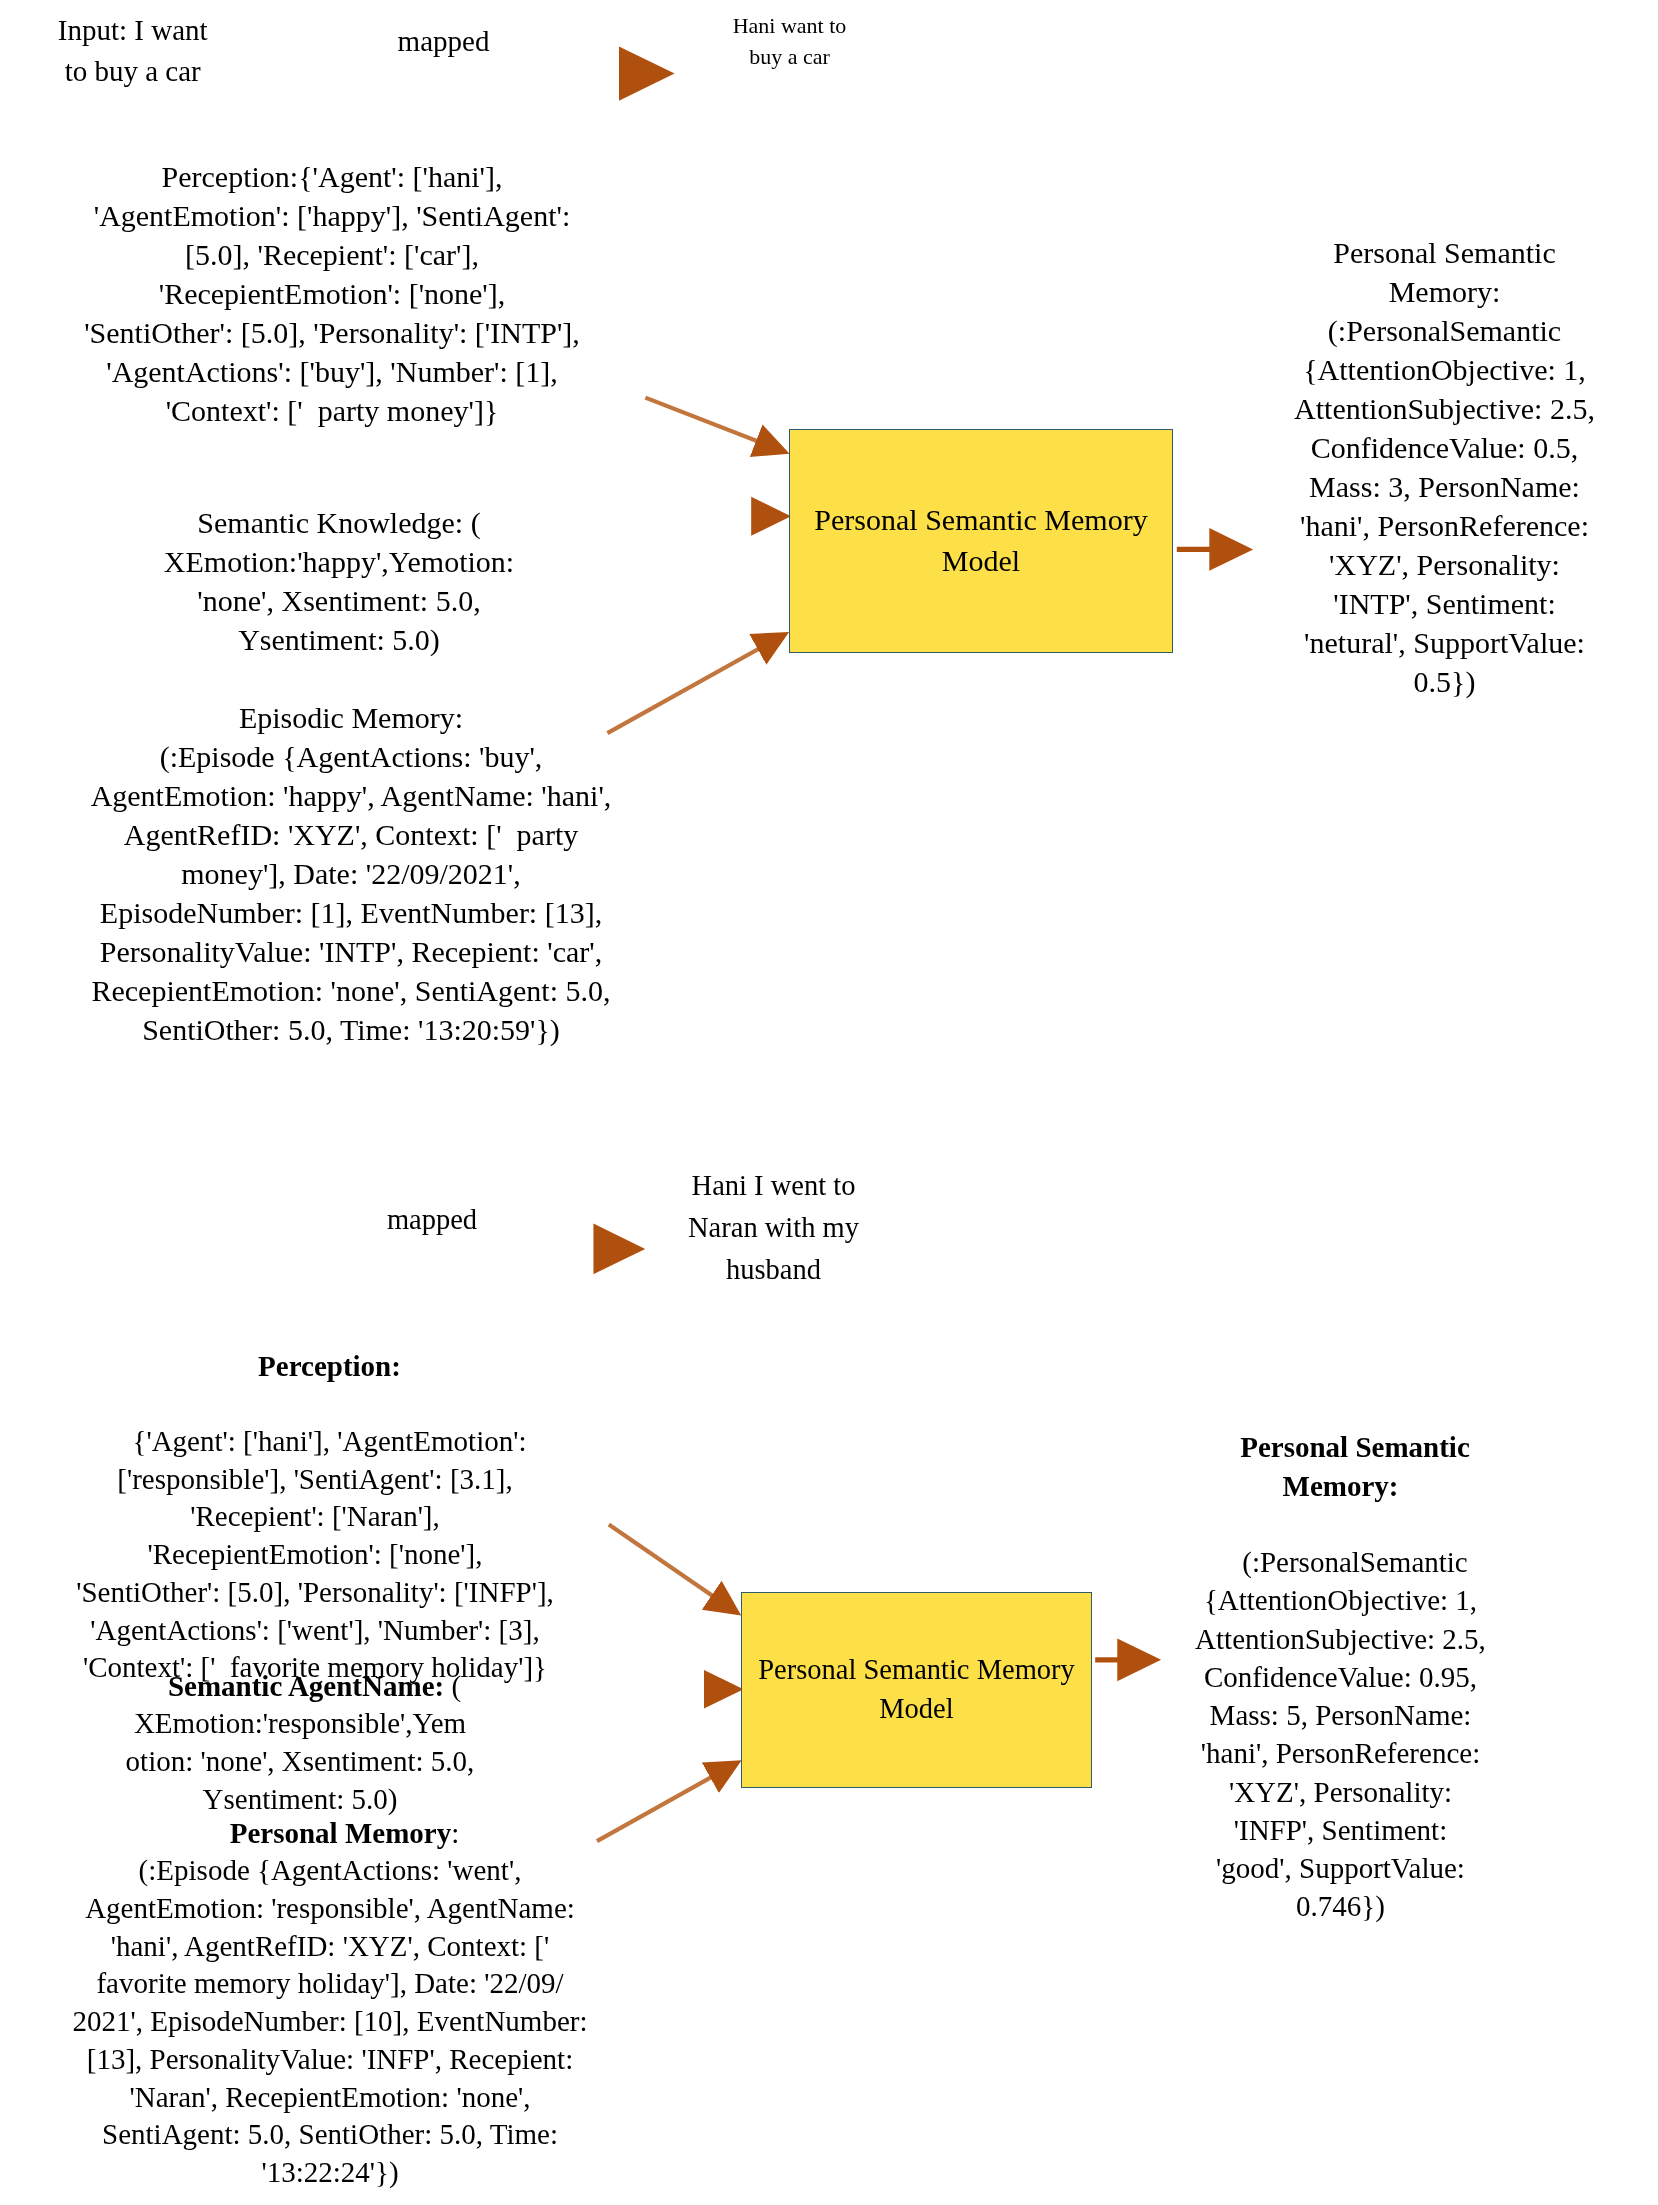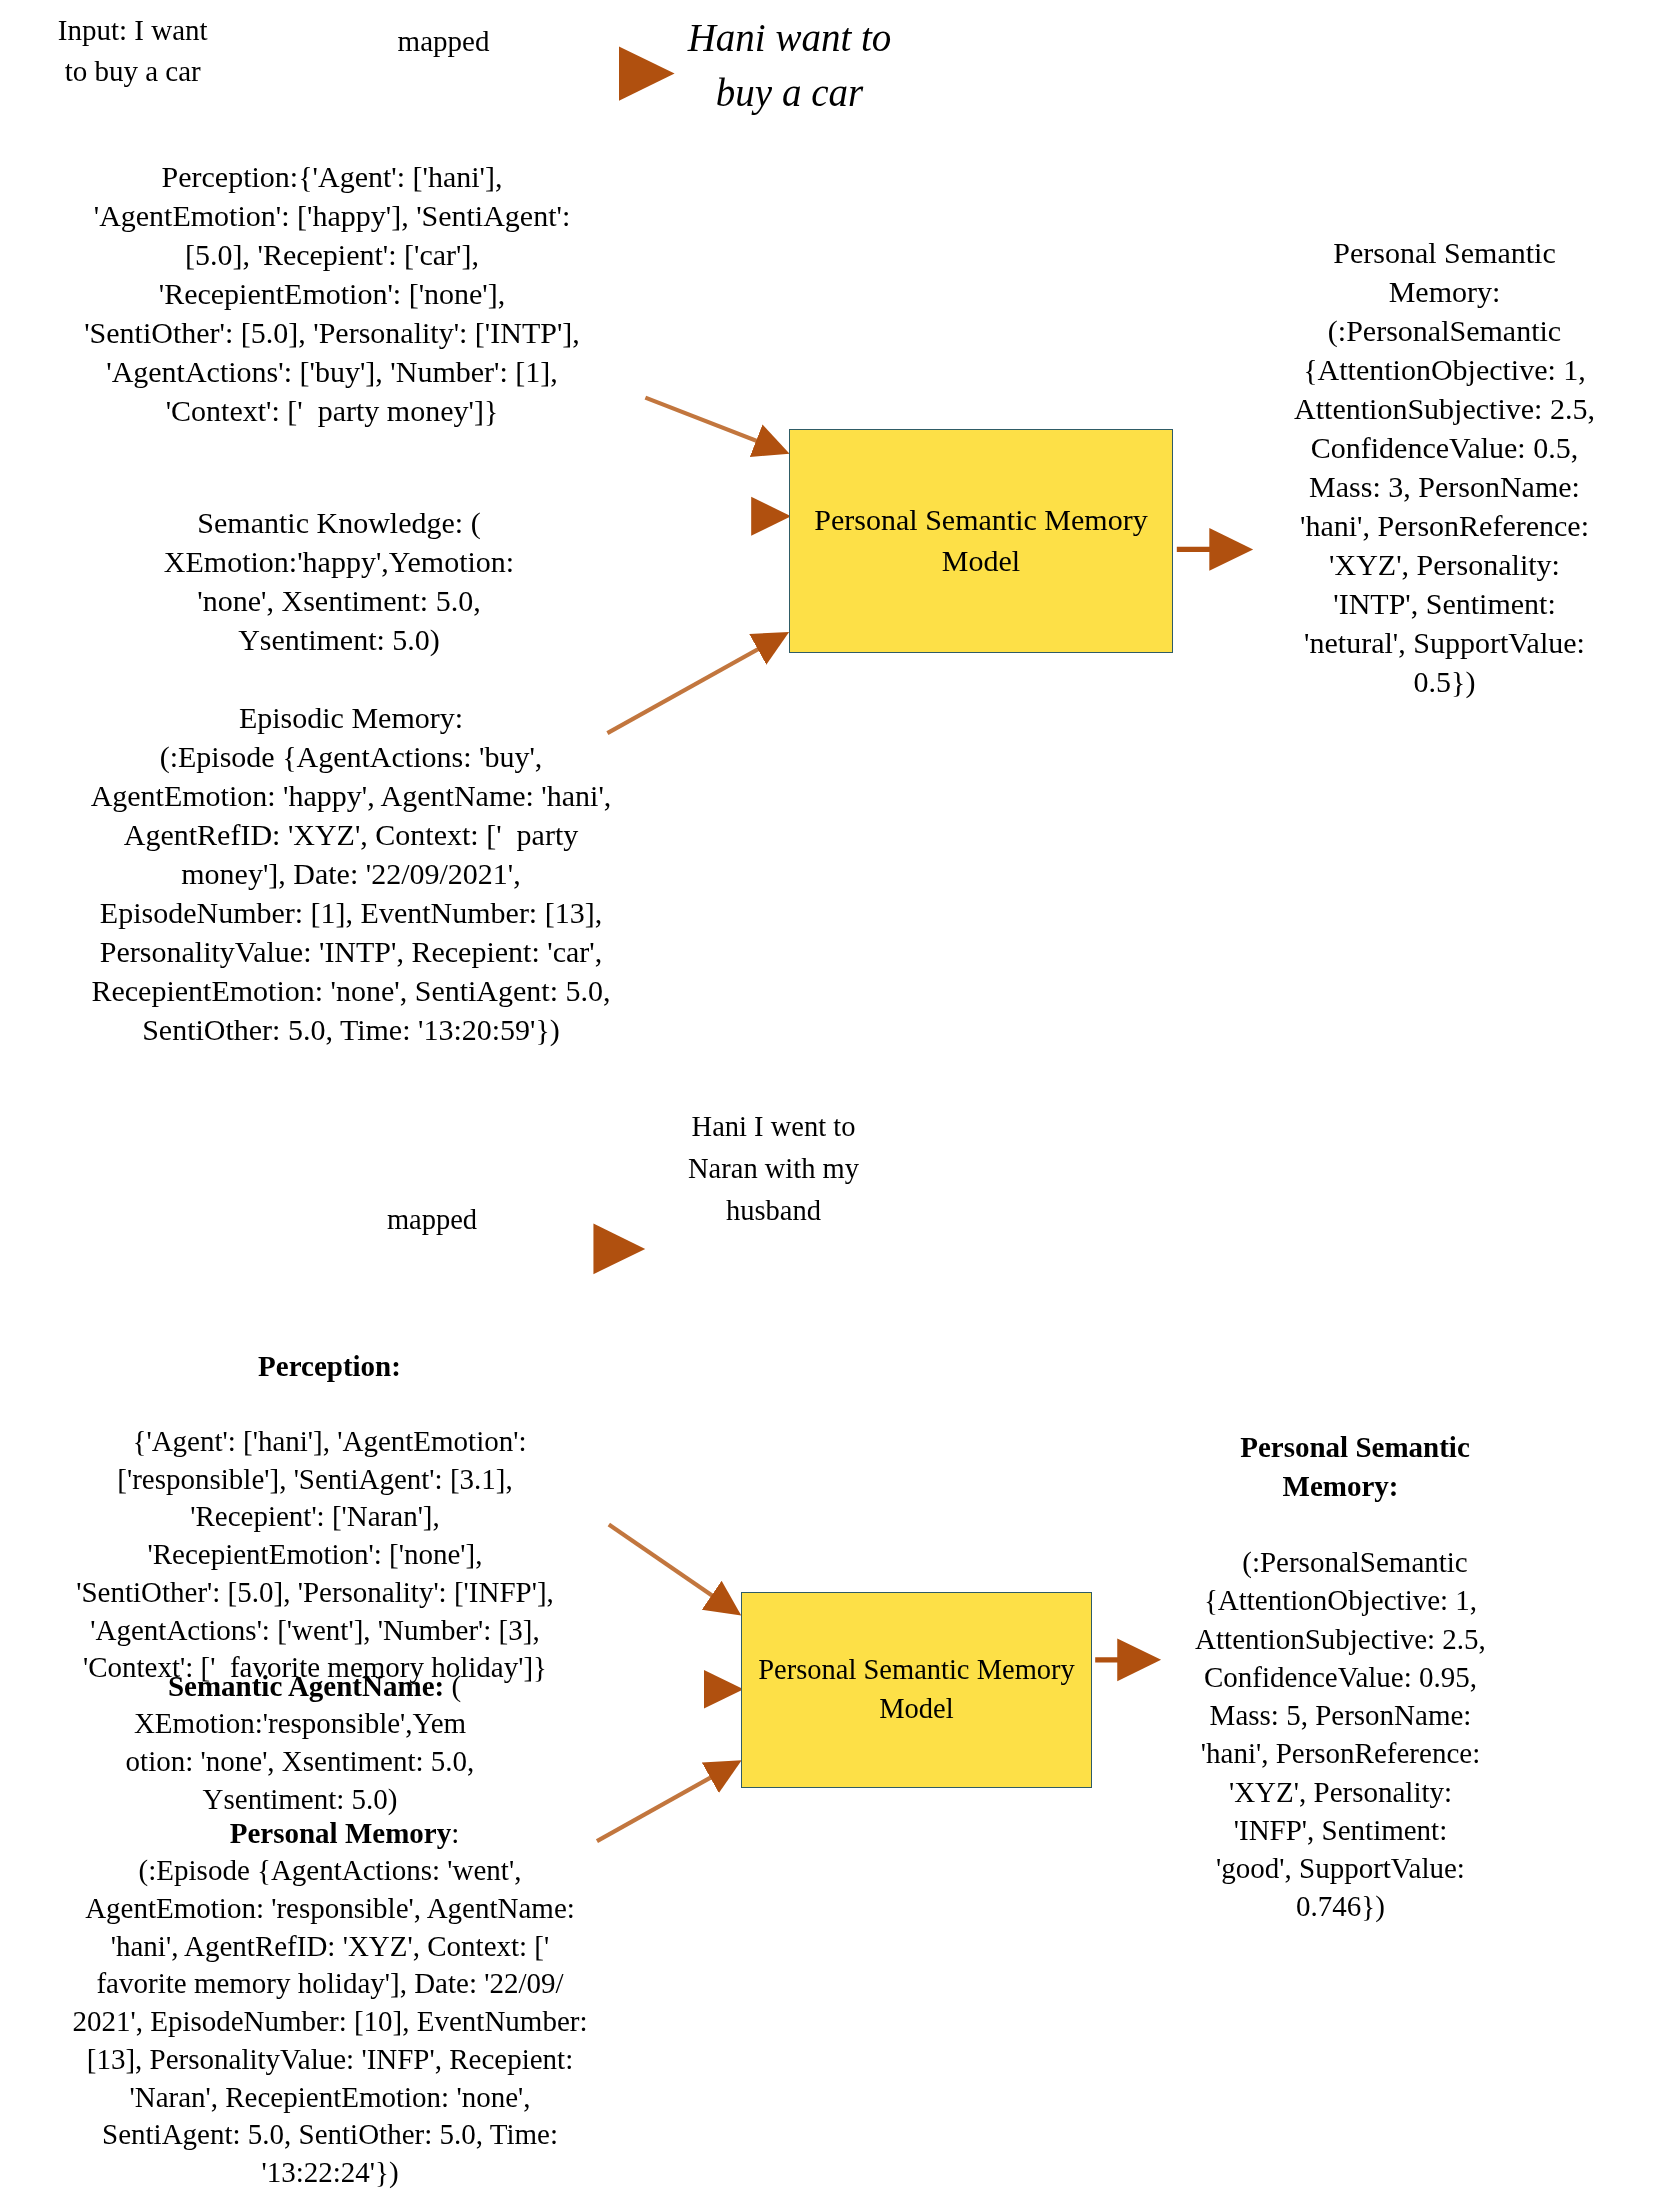--- a/index.html
+++ b/index.html
@@ -43,23 +43,22 @@
 
   
   .s1-input {
     font-size: 29px;
     line-height: 1.42;
   }
   .s1-mapped {
     font-size: 29px;
   }
   .s1-output {
-    font-size: 39px;
+    font-size: 22px;
     line-height: 1.42;
-    font-style: italic;
   }
   .s1-perception {
     font-size: 30px;
     line-height: 1.30;
   }
   .s1-semantic {
     font-size: 30px;
     line-height: 1.30;
   }
   .s1-episodic {
@@ -236,21 +235,21 @@
 Mass: 3, PersonName:
 'hani', PersonReference:
 'XYZ', Personality:
 'INTP', Sentiment:
 'netural', SupportValue:
 0.5})</div>
 
 
   <div class="txt s2-mapped" style="left:323px; top:1201px; width:218px;">mapped</div>
 
-  <div class="txt s2-output" style="left:655px; top:1106px; width:237px;">Hani I went to
+  <div class="txt s2-output" style="left:655px; top:1165px; width:237px;">Hani I went to
 Naran with my
 husband</div>
 
   <div class="txt s2-block" style="left:9px; top:1310px; width:612px;text-align:center;">
     <span class="hdr-bold">Perception:</span><br>
     <span>{'Agent': ['hani'], 'AgentEmotion':
 ['responsible'], 'SentiAgent': [3.1],
 'Recepient': ['Naran'],
 'RecepientEmotion': ['none'],
 'SentiOther': [5.0], 'Personality': ['INFP'],

